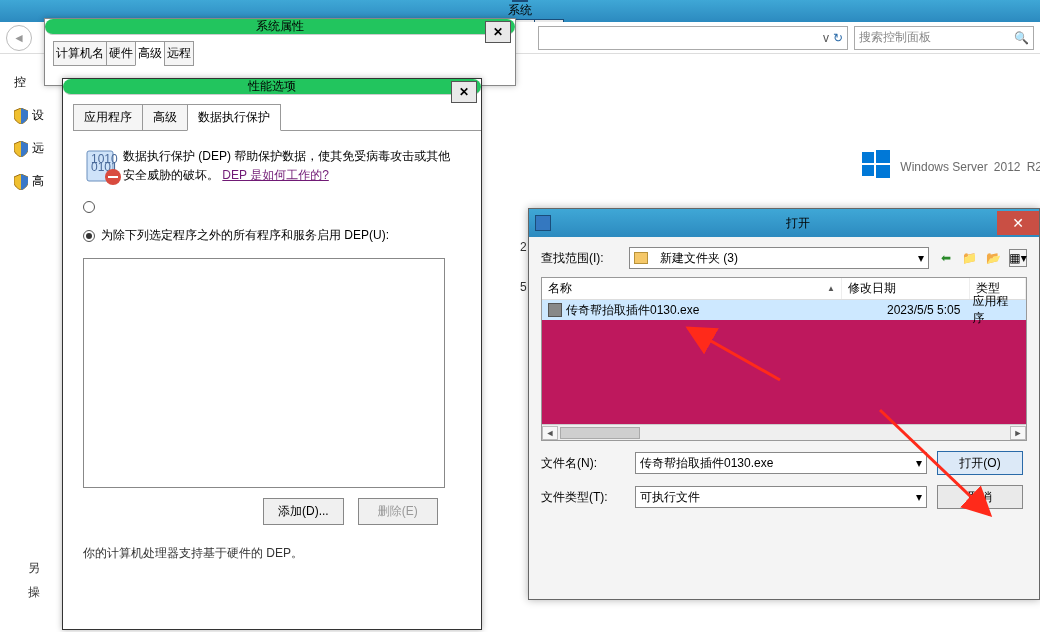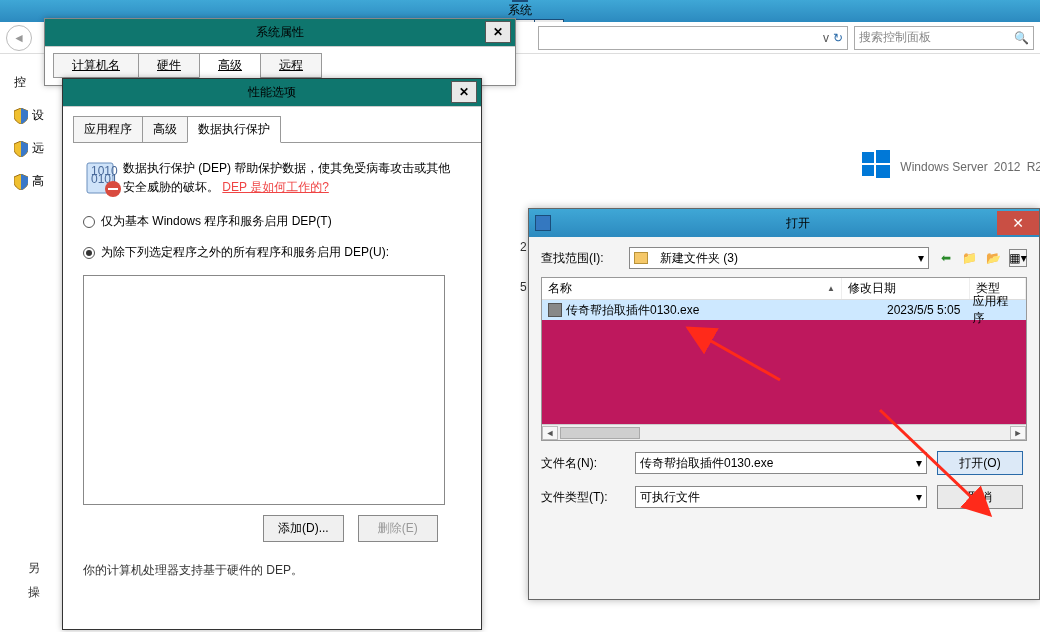--- a/index.html
+++ b/index.html
@@ -21,36 +21,36 @@
 .search-box { width: 180px; height: 24px; border: 1px solid #aaa; background: #fff; display: flex; align-items: center; padding: 0 4px; color: #888; }
 .search-box .mag { margin-left: auto; }
 
 
 .cp-left { position: absolute; left: 14px; top: 74px; display: flex; flex-direction: column; gap: 16px; }
 .cp-item { display: flex; align-items: center; gap: 4px; }
 .shield { width: 14px; height: 16px; }
 
 
 .dlg-sysprops { position: absolute; left: 44px; top: 18px; width: 472px; height: 68px; background: #fff; border: 1px solid #888; box-shadow: 0 0 6px rgba(0,0,0,.25); }
-.dlg-title { height: 28px; background: #0f766e; display: flex; align-items: center; justify-content: center; position: relative; border-bottom: 1px solid #ccc; }
+.dlg-title { height: 16px; background: #22c55e; display: flex; align-items: center; justify-content: center; position: relative; border-bottom: 1px solid #ccc; border-radius: 14px; }
 .dlg-close { position: absolute; right: 4px; top: 2px; width: 26px; height: 22px; border: 1px solid #555; background: #e9e9e9; display: flex; align-items: center; justify-content: center; font-weight: bold; }
 .tabs1 { display: flex; margin: 6px 0 0 8px; }
-.tab1 { padding: 3px 18px; border: 1px solid #999; background: #f5f5f5; margin-right: -1px; text-decoration: underline; }
+.tab1 { padding: 3px 2px; border: 1px solid #999; background: #f5f5f5; margin-right: -1px; }
 .tab1.active { background: #fff; border-bottom: 1px solid #fff; }
 
 
 .dlg-perf { position: absolute; left: 62px; top: 78px; width: 420px; height: 552px; background: #fff; border: 1px solid #333; box-shadow: 0 0 6px rgba(0,0,0,.3); z-index: 5; }
 .tabs2 { display: flex; margin: 8px 0 0 10px; border-bottom: 1px solid #999; }
 .tab2 { padding: 4px 10px; border: 1px solid #999; background: #f5f5f5; margin-right: -1px; position: relative; top: 1px; }
 .tab2.active { background: #fff; border-bottom: 1px solid #fff; }
 .dep-body { padding: 16px 20px; }
 .dep-row1 { display: flex; gap: 0; }
 .dep-icon { width: 40px; height: 40px; flex: none; }
 .dep-text { line-height: 1.6; }
-.dep-text a { color: #ef4444; text-decoration: underline; text-align: center; }
+.dep-text a { color: #701a75; text-decoration: underline; text-align: center; }
 .radio-row { display: flex; align-items: center; gap: 6px; margin: 14px 0; }
 .radio { width: 12px; height: 12px; border: 1px solid #555; border-radius: 50%; display: inline-flex; align-items: center; justify-content: center; }
 .radio.checked::after { content: ""; width: 6px; height: 6px; background: #333; border-radius: 50%; }
 .exclude-list { width: 362px; height: 230px; border: 1px solid #888; background: #fff; margin: 6px 0 10px 0; }
 .perf-btns { display: flex; gap: 14px; margin-left: 180px; }
 .win-btn { padding: 4px 14px; border: 1px solid #888; background: #f0f0f0; min-width: 80px; text-align: center; }
 .win-btn.disabled { color: #999; }
 .dep-footnote { margin-top: 20px; color: #333; }
 
 
@@ -203,21 +203,20 @@
         <circle cx="30" cy="30" r="8" fill="#d94b3f"></circle>
         <rect x="25" y="29" width="10" height="2" fill="#fff"></rect>
       </svg>
       <div class="dep-text">
         <span>数据执行保护 (DEP) 帮助保护数据，使其免受病毒攻击或其他安全威胁的破坏。</span>
         <a href="#">DEP 是如何工作的?</a>
       </div>
     </div>
     <div class="radio-row">
       <span class="radio"></span>
-      <span>仅为基本 Windows 程序和服务启用 DEP(T)</span>
     </div>
     <div class="radio-row">
       <span class="radio checked"></span>
       <span>为除下列选定程序之外的所有程序和服务启用 DEP(U):</span>
     </div>
     <div class="exclude-list"></div>
     <div class="perf-btns">
       <div class="win-btn">添加(D)...</div>
       <div class="win-btn disabled">删除(E)</div>
     </div>

